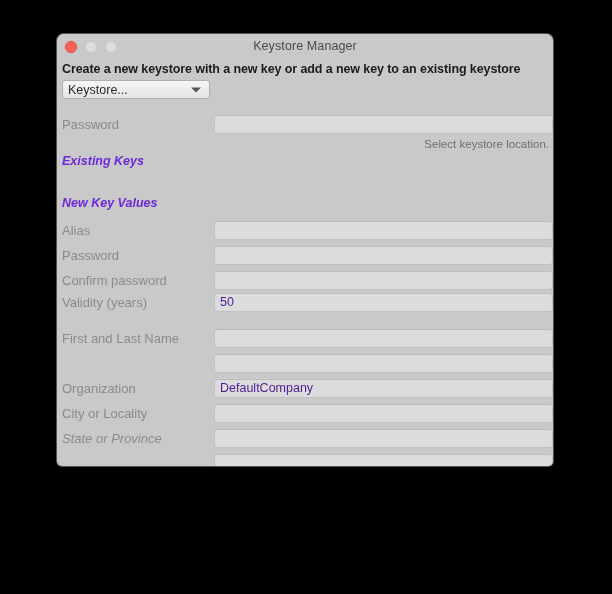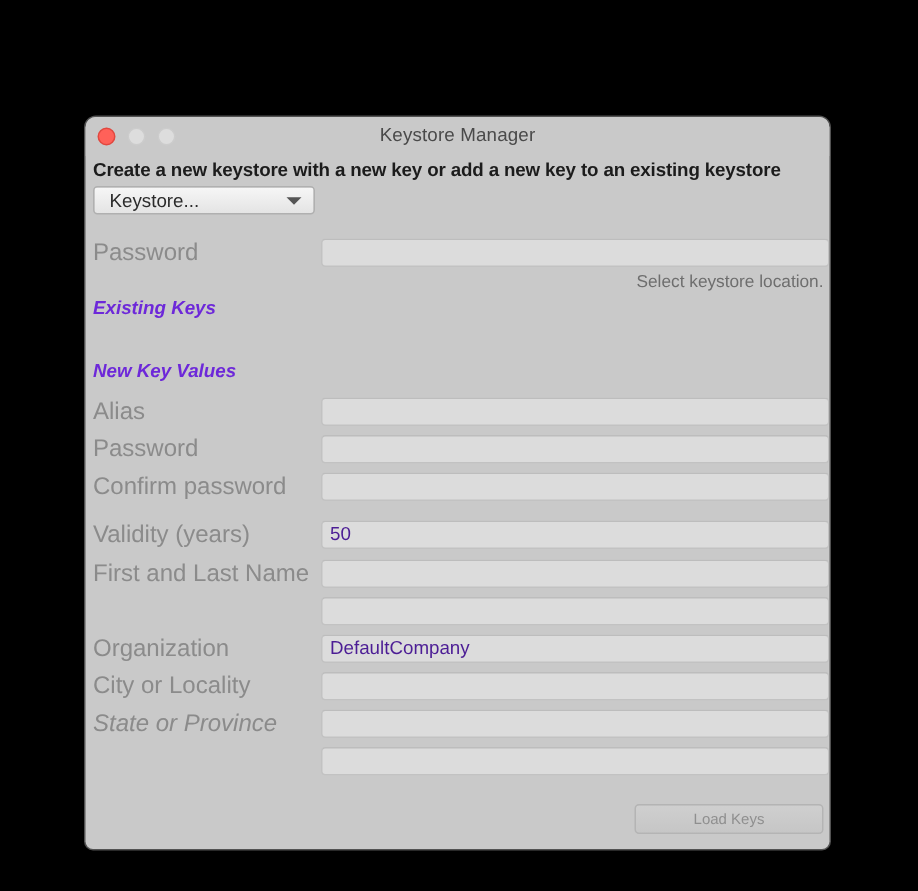--- a/index.html
+++ b/index.html
@@ -13,26 +13,25 @@
   body {
     font-family: "Liberation Sans", sans-serif;
     -webkit-font-smoothing: antialiased;
   }
 
   .window {
     position: absolute;
     left: 57px;
     top: 34px;
     width: 496px;
-    height: 488px;
+    height: 432px;
     background: #c9c9c9;
     border-radius: 7px 7px 5px 5px;
     box-shadow: 0 0 0 1px rgba(150,150,150,0.55);
     overflow: hidden;
-    margin-top: 44px;
   }
 
   
   .titlebar {
     position: relative;
     height: 26px;
     background: #c9c9c9;
   }
   .traffic {
     position: absolute;
@@ -83,21 +82,21 @@
     left: 5px;
     top: 20px;
     width: 148px;
     height: 19px;
     background: linear-gradient(#f6f6f6, #e4e4e4);
     border: 1px solid #b0b0b0;
     border-radius: 3px;
     box-sizing: border-box;
     display: flex;
     align-items: center;
-    padding-left: 10px;
+    padding-left: 5px;
     font-size: 12.5px;
     color: #2b2b2b;
   }
   .combo .arrow {
     position: absolute;
     right: 8px;
     top: 50%;
     transform: translateY(-50%);
     width: 0; height: 0;
     border-left: 5px solid transparent;
@@ -110,21 +109,21 @@
     position: absolute;
     left: 0;
     right: 0;
     height: 22px;
   }
   .lbl {
     position: absolute;
     left: 5px;
     top: 0;
     line-height: 22px;
-    font-size: 16px;
+    font-size: 13px;
     color: #8b8b8b;
     white-space: nowrap;
   }
   .sect {
     position: absolute;
     left: 5px;
     font-size: 12.5px;
     font-weight: bold;
     color: #6d28d9;
     white-space: nowrap;
@@ -211,21 +210,21 @@
       <div class="field" style="top:1px;"></div>
     </div>
     <div class="row" style="top:185px;">
       <div class="lbl">Password</div>
       <div class="field" style="top:1px;"></div>
     </div>
     <div class="row" style="top:210px;">
       <div class="lbl">Confirm password</div>
       <div class="field" style="top:1px;"></div>
     </div>
-    <div class="row" style="top:242px;padding-left:35px;">
+    <div class="row" style="top:232px;padding-left:35px;">
       <div class="lbl">Validity (years)</div>
       <div class="field" style="top:1px;">50</div>
     </div>
 
     <div class="row" style="top:268px;">
       <div class="lbl">First and Last Name</div>
       <div class="field" style="top:1px;"></div>
     </div>
     <div class="row" style="top:293px;">
       <div class="field" style="top:1px;"></div>

